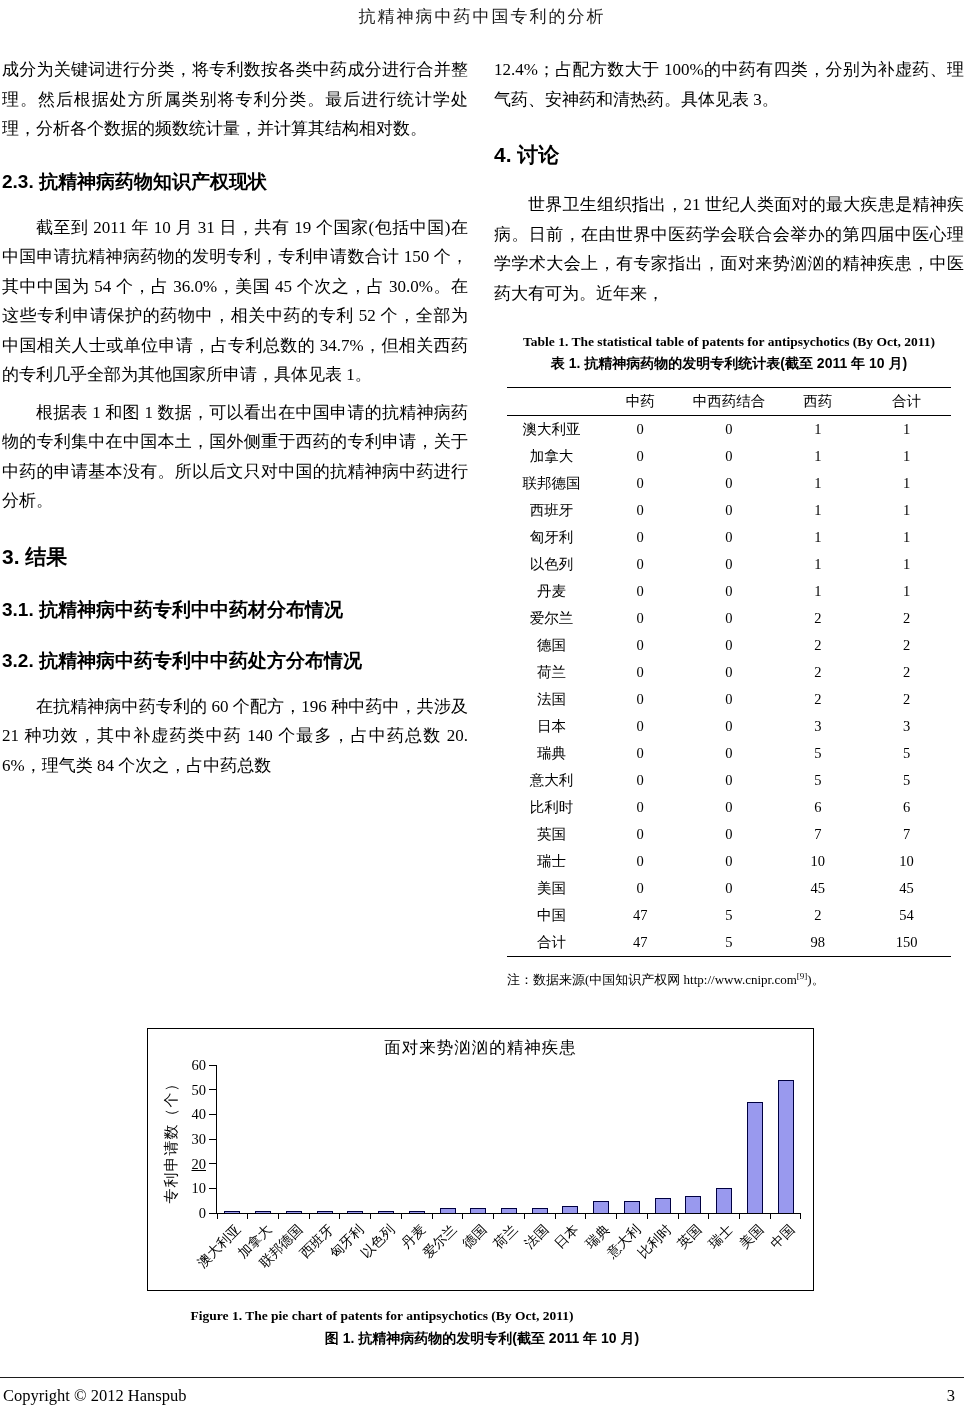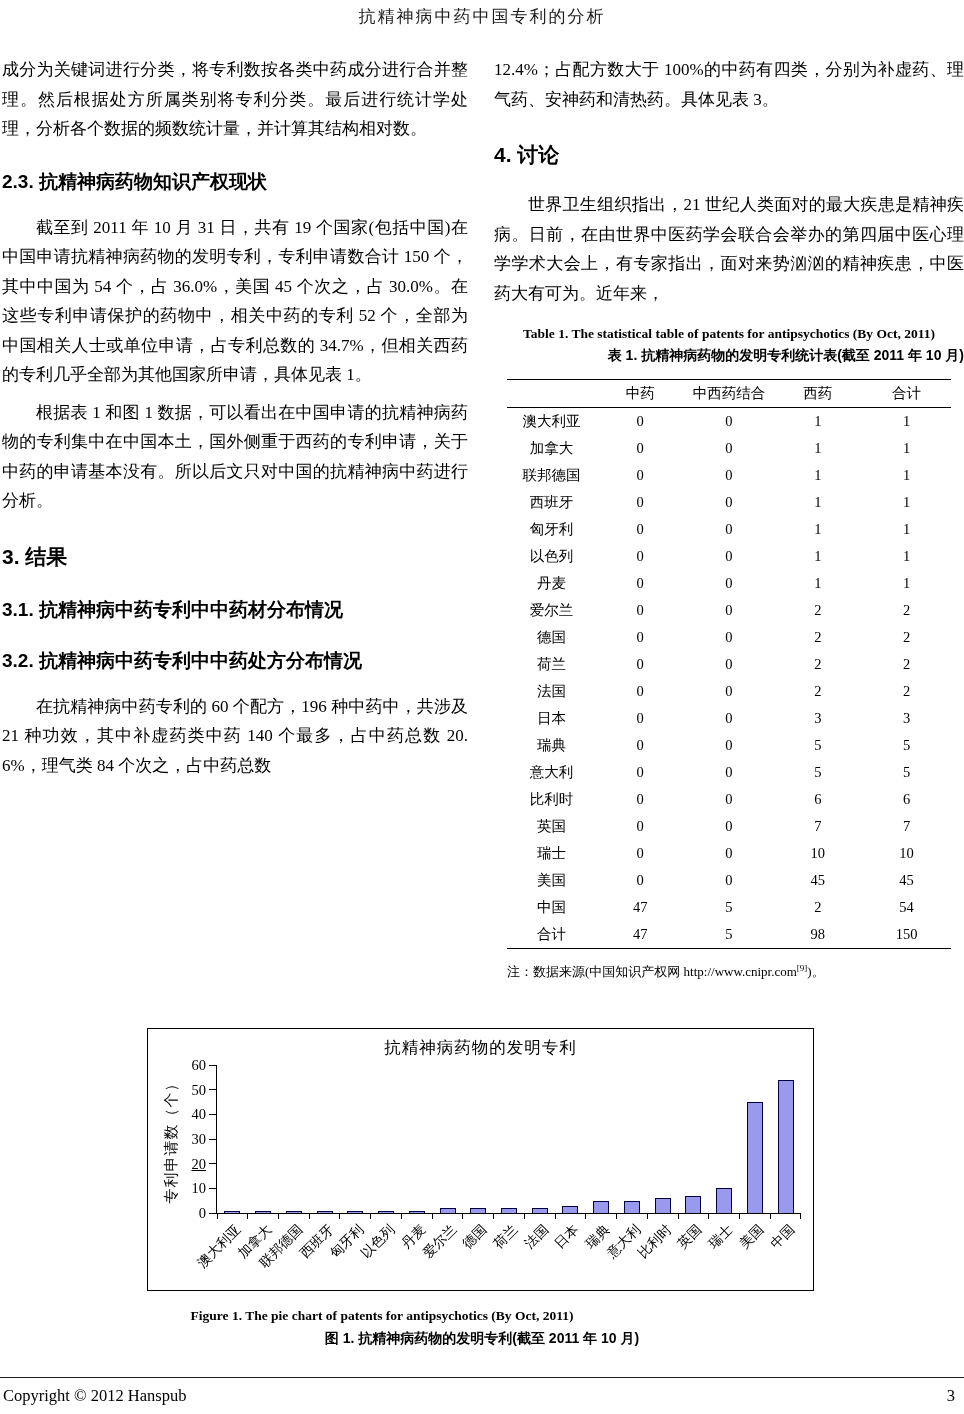--- a/index.html
+++ b/index.html
@@ -31,25 +31,25 @@
     margin:26px 0 20px 0;
   }
   .h-sub {
     font-family:"Liberation Sans","DejaVu Sans",sans-serif;
     font-weight:bold; font-size:19px; line-height:27px;
     margin:24px 0 18px 0;
   }
   
   .tbl-cap-en {
     font-weight:bold; font-size:13.5px; line-height:20px;
-    text-align:center; margin:16px auto 0 auto; max-width:452px;
+    text-align:center; margin:24px auto 0 auto; max-width:452px;
   }
   .tbl-cap-zh {
     font-family:"Liberation Sans","DejaVu Sans",sans-serif;
-    font-weight:bold; font-size:14px; line-height:23px; text-align:right;
+    font-weight:bold; font-size:14px; line-height:23px; text-align:center;
   }
   table.stat {
     border-collapse:collapse; table-layout:fixed;
     width:444px; margin:12px 0 0 13px;
     border-top:1.5px solid #000; border-bottom:1.5px solid #000;
   }
   table.stat thead tr { border-bottom:1px solid #000; }
   table.stat th, table.stat td {
     font-weight:normal; font-size:14.5px; height:27px;
     text-align:center; padding:0; vertical-align:middle;
@@ -286,21 +286,21 @@
             <td>98</td>
             <td>150</td>
           </tr>
         </tbody>
     </table>
 
     <div class="tbl-note"><span>注：数据来源(中国知识产权网 http://www.cnipr.com</span><sup>[9]</sup><span>)。</span></div>
   </div>
 
   <div class="figure-box">
-    <div class="chart-title">抗精神病药物的发明专利</div>
+    <div class="chart-title">面对来势汹汹的精神疾患</div>
     <div class="y-axis-title">
         <span>专利申请数（个）</span>
       </div>
     <div class="chart-plot">
       <div class="chart-cells">
           <div class="chart-cell">
             <div class="xtick xtick-first"></div>
             <div class="bar" style="height: 2.46667px; background: rgb(153, 153, 238); border-color: rgb(0, 0, 64);"></div>
             <div class="xtick"></div>
             <div class="xlabel">澳大利亚</div>

